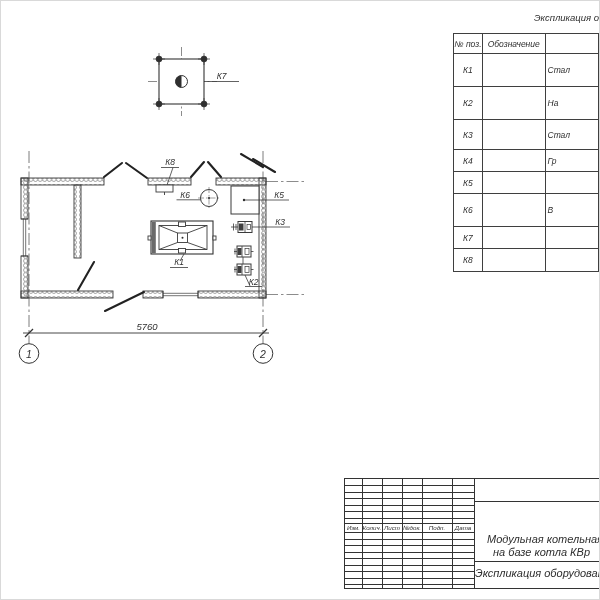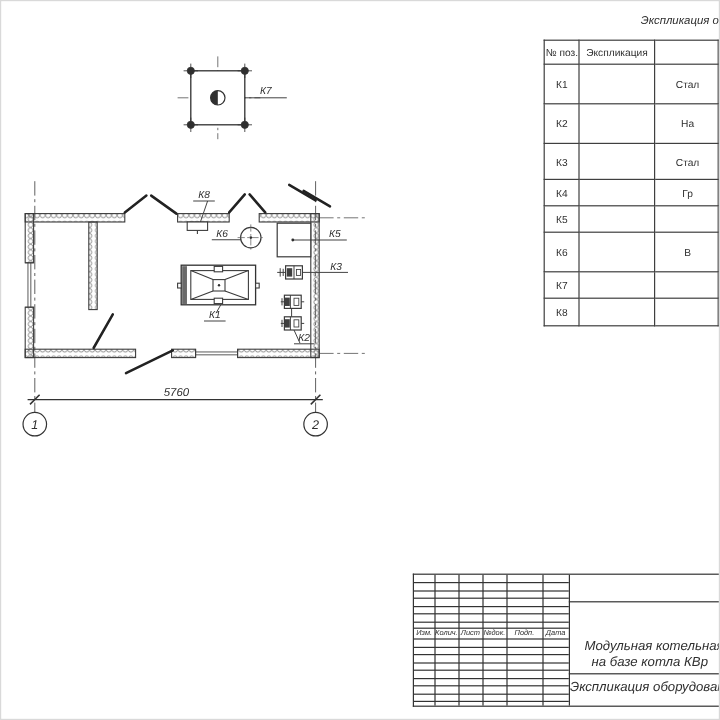--- a/index.html
+++ b/index.html
@@ -6,23 +6,23 @@
   html,body{width:600px;height:600px;overflow:hidden;background:#fff}
   body{position:relative;font-family:"Liberation Sans",sans-serif;color:#2f2f2f;border:1px solid #d9d9d9}
   svg.plan{position:absolute;left:0;top:0}
   svg .t{font-family:"Liberation Sans",sans-serif;font-style:italic;font-size:8.5px;fill:#2f2f2f;text-anchor:middle}
   svg .td{font-family:"Liberation Sans",sans-serif;font-style:italic;font-size:9.5px;fill:#2f2f2f;text-anchor:middle}
   svg .ta{font-family:"Liberation Sans",sans-serif;font-style:italic;font-size:10.5px;fill:#2f2f2f;text-anchor:middle}
 
   .eq-title{position:absolute;left:533px;top:11px;font-style:italic;font-size:9.5px;white-space:nowrap}
   .eq-table{position:absolute;left:452px;top:32px}
   .eq-table table{border-collapse:collapse}
-  .eq-table td{border:1px solid #3f3f3f;font-size:8.5px;color:#2f2f2f;text-align:center;vertical-align:middle;padding:0}
+  .eq-table td{border:1px solid #3f3f3f;font-style:italic;font-size:8.5px;color:#2f2f2f;text-align:center;vertical-align:middle;padding:0}
   .eq-table col.c1{width:45px}.eq-table col.c2{width:75px}.eq-table col.c3{width:90px}
-  .eq-table td.name{text-align:center;padding-left:2px;white-space:nowrap}
+  .eq-table td.name{text-align:left;padding-left:2px;white-space:nowrap}
   tr.h20{height:20px}tr.h33{height:33px}tr.h30{height:30px}tr.h22{height:22px}tr.h23{height:23px}
 
   .tb{position:absolute;left:343px;top:477px;width:257px;height:111px;border:1.4px solid #333;border-right:none}
   .tb .vl{position:absolute;top:0;bottom:0;width:1px;background:#333}
   .tb .hl{position:absolute;left:0;width:129px;height:1px;background:#333}
   .tb .hr{position:absolute;left:129px;right:0;height:1px;background:#333}
   .tb .hdr{position:absolute;top:44.5px;height:8.5px;line-height:8.5px;font-size:6.2px;font-style:italic;text-align:center;white-space:nowrap;overflow:hidden}
   .tb .big{position:absolute;font-style:italic;font-size:11px;white-space:nowrap}
 </style>
 </head>
@@ -202,21 +202,21 @@
 <div class="eq-table">
   <table>
     <colgroup>
         <col class="c1">
         <col class="c2">
         <col class="c3">
       </colgroup>
     <tbody>
         <tr class="h20">
       <td>№ поз.</td>
-      <td>Экспликация</td>
+      <td>Обозначение</td>
       <td class="name"></td>
     </tr>
     <tr class="h33">
       <td>К1</td>
       <td></td>
       <td class="name">Стал</td>
     </tr>
     <tr class="h33">
       <td>К2</td>
       <td></td>

